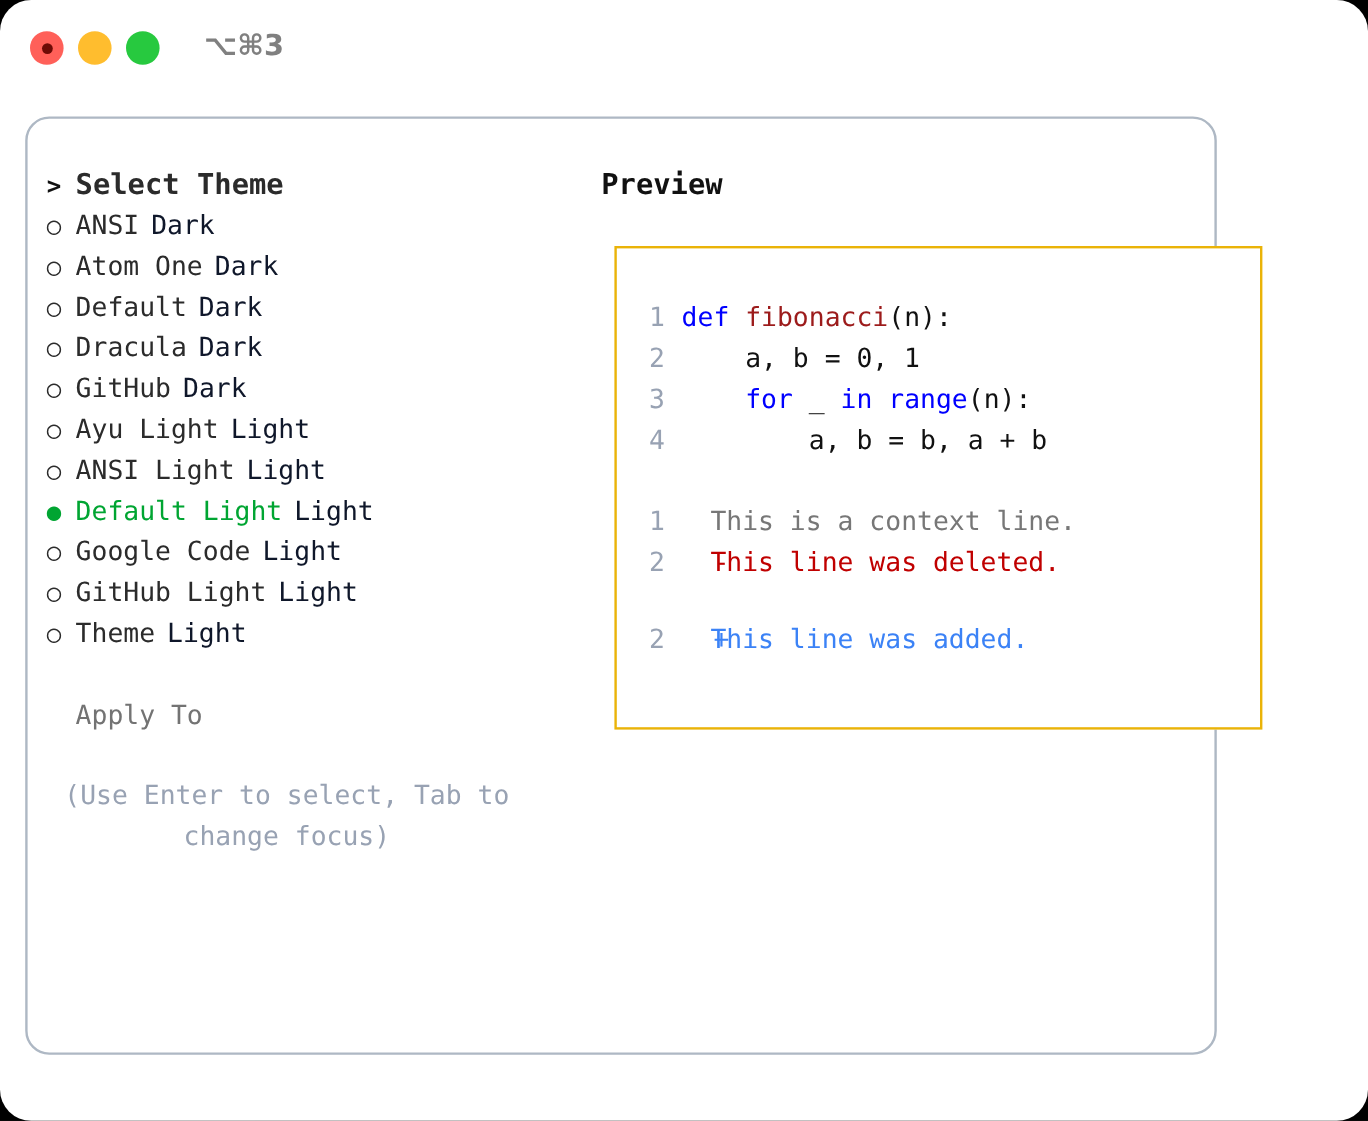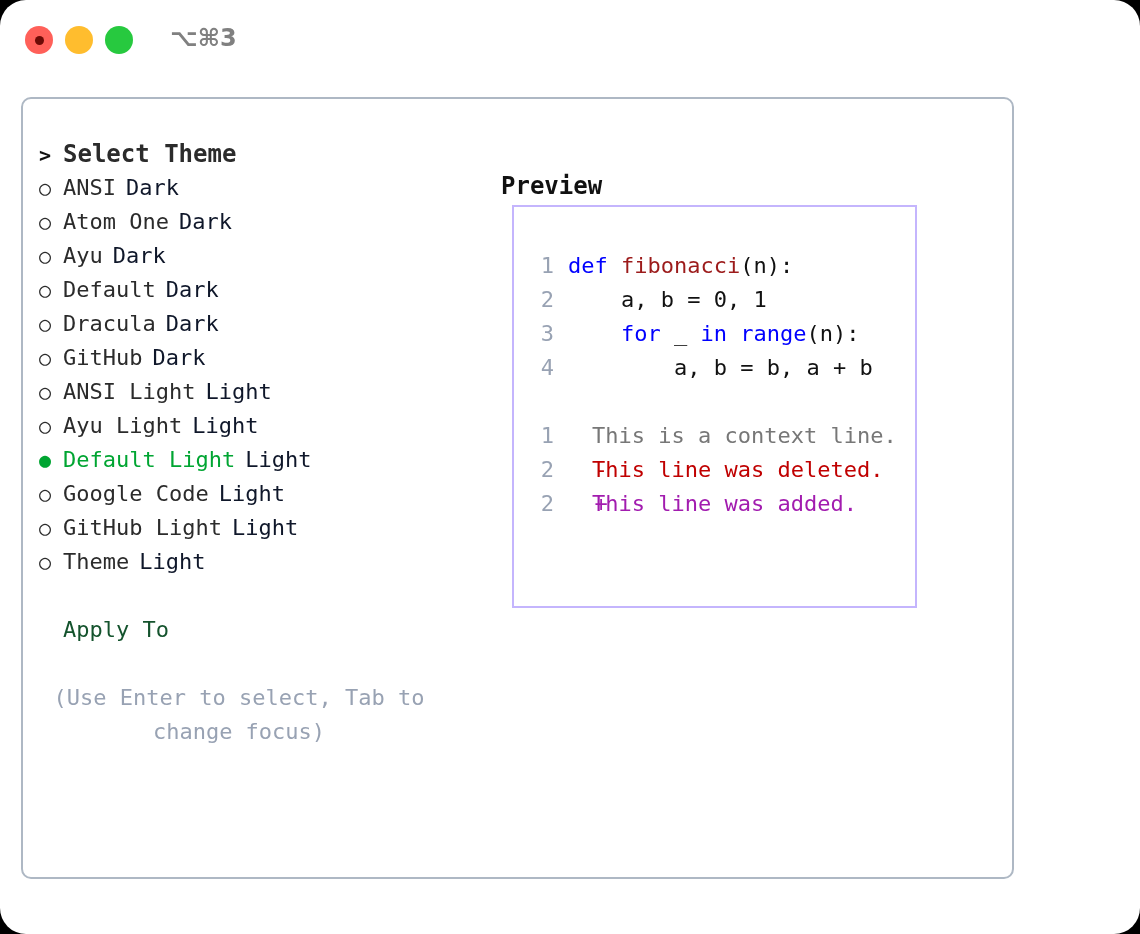--- a/index.html
+++ b/index.html
@@ -60,21 +60,21 @@
   }
 
   
   #panel {
     position: absolute;
     left: 21px;
     top: 97px;
     width: 993px;
     height: 782px;
     border: 2px solid #aeb8c4;
-    border-radius: 10px;
+    border-radius: 20px;
     box-sizing: border-box;
     background: #ffffff;
   }
 
   
   #left-col {
     position: absolute;
     left: 16px;
     top: 38px;
     width: 440px;
@@ -105,21 +105,21 @@
   #header-row {
     font-weight: bold;
     font-size: 24px;
     color: #111111;
   }
   #header-row .bullet { font-weight: bold; color: #111111; }
 
   #apply-header {
     margin-top: 34px;
   }
-  #apply-header .label { color: #14532d; text-align: right; }
+  #apply-header .label { color: #737373; text-align: right; }
 
   #hint {
     margin-top: 34px;
     font-size: 22px;
     line-height: 34px;
     color: #98a2b3;
     width: 400px;
     text-align: center;
   }
 
@@ -128,29 +128,28 @@
     position: absolute;
     left: 478px;
     top: 38px;
     width: 500px;
   }
   #preview-title {
     font-size: 24px;
     font-weight: bold;
     color: #111111;
     line-height: 34px;
-    margin-top: 32px;
   }
   #preview-box {
     position: absolute;
     left: 11px;
     top: 68px;
-    width: 405px;
+    width: 540px;
     height: 403px;
-    border: 2px solid #c4b5fd;
+    border: 2px solid #eab308;
     box-sizing: border-box;
     background: #ffffff;
   }
   #code-area {
     position: absolute;
     left: 0;
     top: 42px;
     width: 100%;
   }
   .code-line {
@@ -164,21 +163,21 @@
     width: 40px;
     text-align: right;
     color: #98a2b3;
     margin-right: 14px;
   }
   .kw   { color: #0000ff; }
   .fn   { color: #9c1b1b; }
   .plain{ color: #111111; }
   .dim  { color: #777777; }
   .del  { color: #c00000; }
-  .add  { color: #a21caf; }
+  .add  { color: #3b82f6; margin-top: 30px; }
   .gap  { height: 34px; }
   .marker { display: inline-block; width: 24px; }
 </style>
 </head>
 <body>
 
 <div id="app">
 
   <div id="titlebar">
     <div class="dot" id="dot-close"></div>
@@ -192,26 +191,25 @@
 
     <div id="left-col">
 
       <div class="row" id="header-row">
         <span class="bullet">&gt;</span><span class="label">Select Theme</span>
       </div>
 
       <div id="theme-list">
           <div class="row"><span class="bullet empty">○</span><span class="label">ANSI</span><span class="tag">Dark</span></div>
           <div class="row"><span class="bullet empty">○</span><span class="label">Atom One</span><span class="tag">Dark</span></div>
-          <div class="row"><span class="bullet empty">○</span><span class="label">Ayu</span><span class="tag">Dark</span></div>
           <div class="row"><span class="bullet empty">○</span><span class="label">Default</span><span class="tag">Dark</span></div>
           <div class="row"><span class="bullet empty">○</span><span class="label">Dracula</span><span class="tag">Dark</span></div>
           <div class="row"><span class="bullet empty">○</span><span class="label">GitHub</span><span class="tag">Dark</span></div>
+          <div class="row"><span class="bullet empty">○</span><span class="label">Ayu Light</span><span class="tag">Light</span></div>
           <div class="row"><span class="bullet empty">○</span><span class="label">ANSI Light</span><span class="tag">Light</span></div>
-          <div class="row"><span class="bullet empty">○</span><span class="label">Ayu Light</span><span class="tag">Light</span></div>
           <div class="row selected"><span class="bullet filled">●</span><span class="label">Default Light</span><span class="tag">Light</span></div>
           <div class="row"><span class="bullet empty">○</span><span class="label">Google Code</span><span class="tag">Light</span></div>
           <div class="row"><span class="bullet empty">○</span><span class="label">GitHub Light</span><span class="tag">Light</span></div>
           <div class="row"><span class="bullet empty">○</span><span class="label">Theme</span><span class="tag">Light</span></div>
         </div>
 
       <div class="row" id="apply-header">
         <span class="bullet blank">○</span><span class="label">Apply To</span>
       </div>
 

